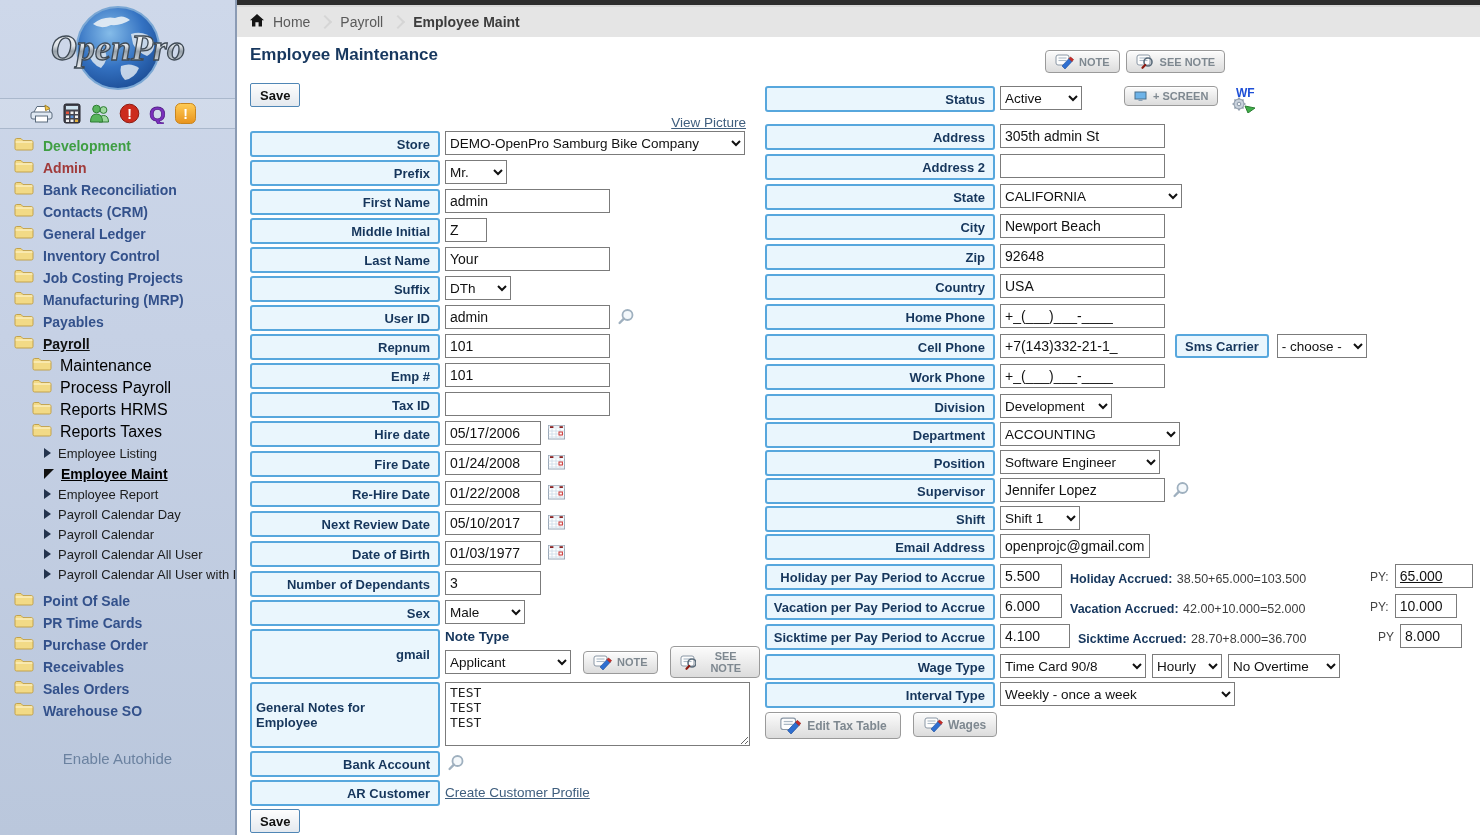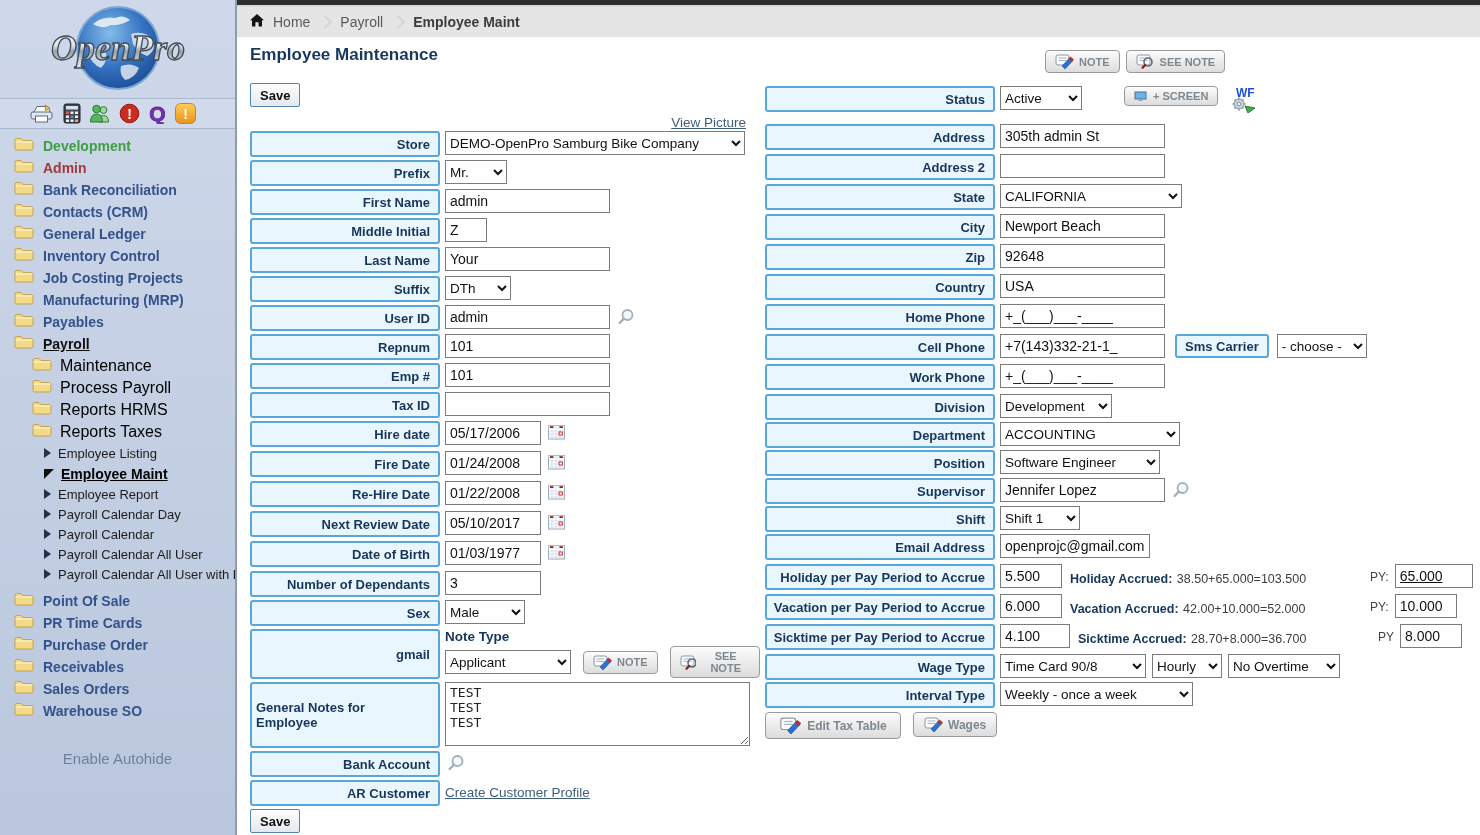--- a/index.html
+++ b/index.html
@@ -665,21 +665,21 @@
         </div>
 
         <div class="frow frow-t">
           <div class="lbl lbl-r">Wage Type</div>
           <select class="sel" style="width:146px"><option>Time Card 90/8</option></select>
           <select class="sel" style="width:70px; margin-left:6px"><option>Hourly</option></select>
           <select class="sel" style="width:112px; margin-left:6px"><option>No Overtime</option></select>
         </div>
         <div class="frow frow-t">
           <div class="lbl lbl-r">Interval Type</div>
-          <select class="sel" style="width:193px"><option>Weekly - once a week</option></select>
+          <select class="sel" style="width:235px"><option>Weekly - once a week</option></select>
         </div>
         <div class="frow" style="margin-top:4px">
           <button class="gbtn gbtn-lg" style="width:136px; justify-content:center">
             <svg width="23" height="17" viewBox="0 0 19 15">
                 <use href="#noteIco"></use>
               </svg>
             <span>Edit Tax Table</span>
           </button>
           <button class="gbtn gbtn-lg" style="margin-left:12px">
             <svg width="19" height="15">

